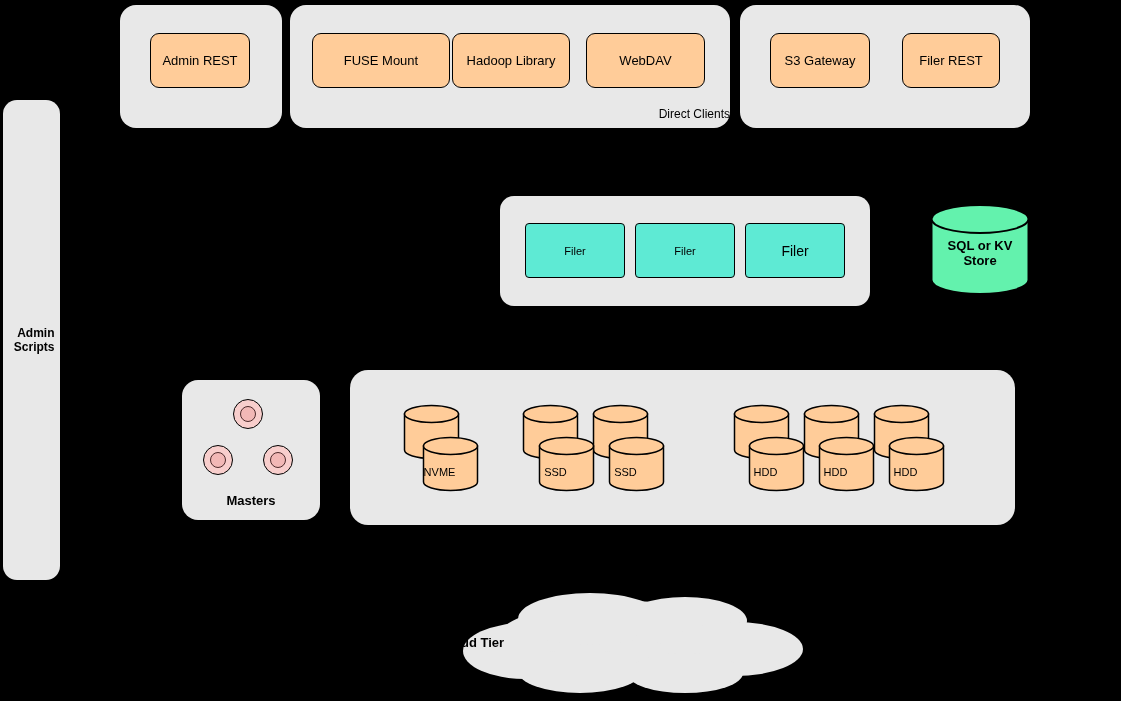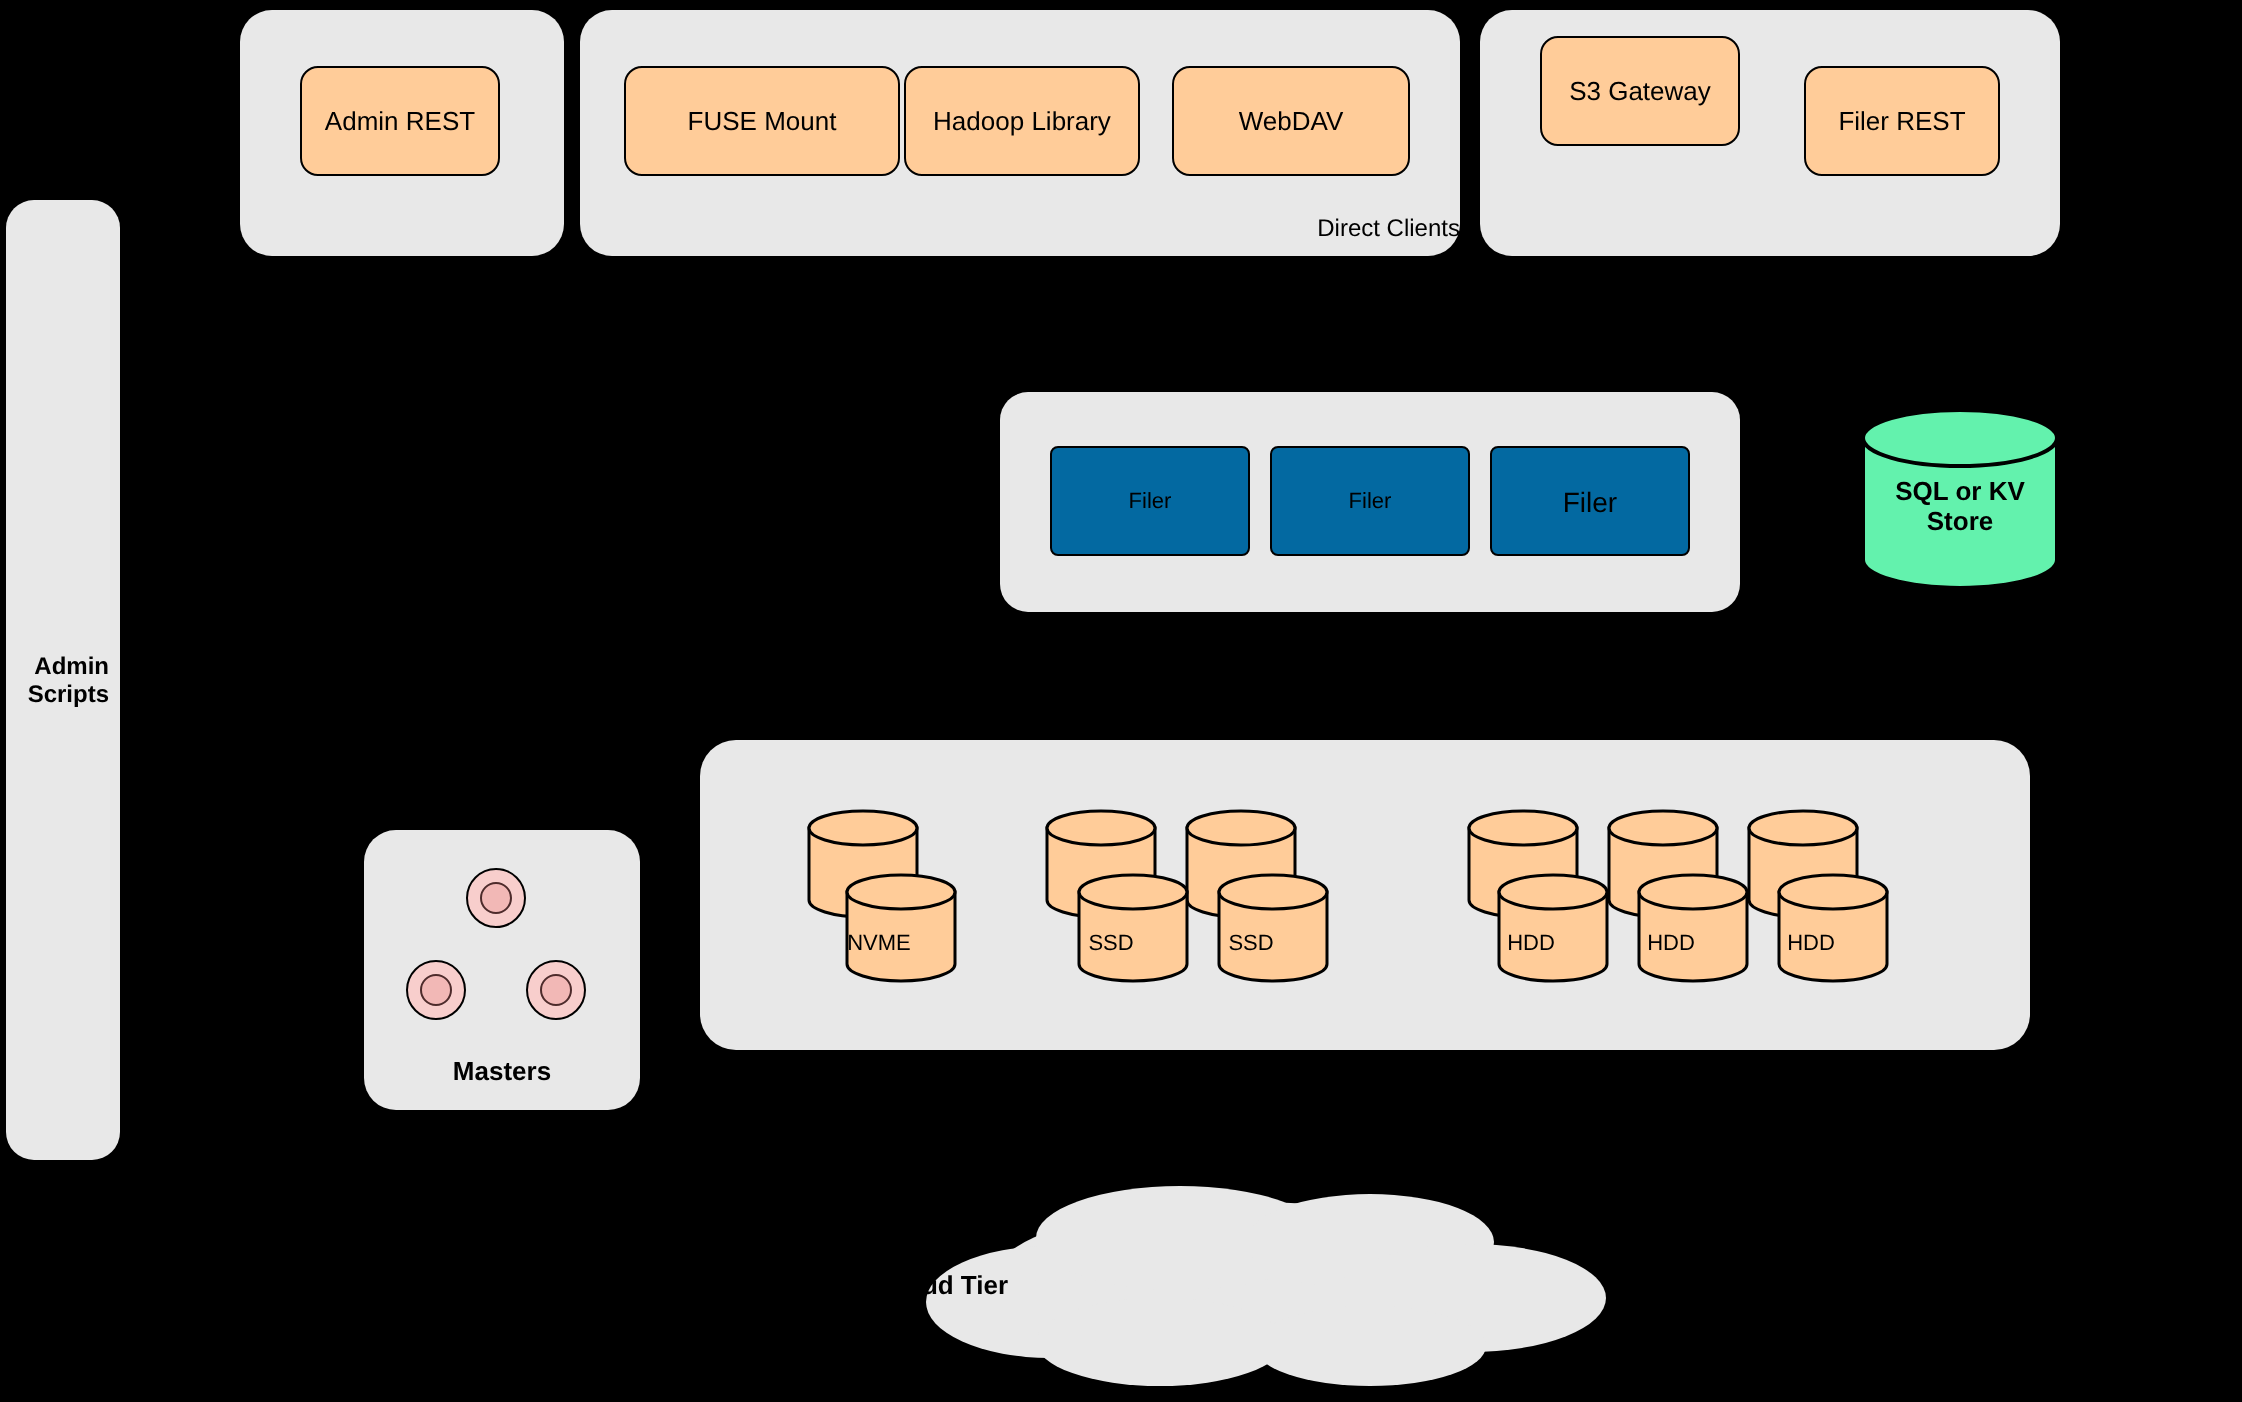--- a/index.html
+++ b/index.html
@@ -27,21 +27,21 @@
     border-radius: 9px;
     display: flex;
     align-items: center;
     justify-content: center;
     font-size: 13px;
     color: #000;
     text-align: center;
     box-sizing: border-box;
   }
   .filer-node {
-    background: #0369a1;
+    background: #5eead4;
     border-radius: 4px;
   }
   .filer-node.small { font-size: 11px; }
   .filer-node.big { font-size: 14px; }
   .caption {
     position: absolute;
     left: 0;
     right: 0;
     bottom: 7px;
     text-align: right;
@@ -142,21 +142,21 @@
     font-size: 13px;
     font-weight: bold;
     color: #000;
   }
   
   #blob-panel     { left: 120px; top: 5px;   width: 162px; height: 123px; }
   #clients-panel  { left: 290px; top: 5px;   width: 440px; height: 123px; }
   #gateway-panel  { left: 740px; top: 5px;   width: 290px; height: 123px; }
   #admin-panel    { left: 3px;   top: 100px; width: 57px;  height: 480px; }
   #filer-panel    { left: 500px; top: 196px; width: 370px; height: 110px; border-radius: 14px; }
-  #masters-panel  { left: 182px; top: 380px; width: 138px; height: 140px; margin-top: 35px; }
+  #masters-panel  { left: 182px; top: 380px; width: 138px; height: 140px; }
   #volume-panel   { left: 350px; top: 370px; width: 665px; height: 155px; border-radius: 18px; }
 </style>
 </head>
 <body>
 
 <svg width="0" height="0" style="position:absolute" aria-hidden="true">
   <defs>
     <symbol id="cyl-sym" viewBox="0 0 57 56">
       <path d="M1.5,10 v36 a27,8.5 0 0 0 54,0 v-36 z"></path>
       <ellipse cx="28.5" cy="10" rx="27" ry="8.5"></ellipse>
@@ -171,21 +171,21 @@
   </div>
 
   <div class="panel" id="clients-panel">
     <div class="node" style="left:22px; top:28px; width:138px; height:55px;">FUSE Mount</div>
     <div class="node" style="left:162px; top:28px; width:118px; height:55px;">Hadoop Library</div>
     <div class="node" style="left:296px; top:28px; width:119px; height:55px;">WebDAV</div>
     <div class="caption">Direct Clients</div>
   </div>
 
   <div class="panel" id="gateway-panel">
-    <div class="node" style="left:30px; top:13px; width:100px; height:55px;">S3 Gateway</div>
+    <div class="node" style="left:30px; top:28px; width:100px; height:55px;">S3 Gateway</div>
     <div class="node" style="left:162px; top:28px; width:98px; height:55px;">Filer REST</div>
   </div>
 
   <div class="panel admin-panel" id="admin-panel">
     <div class="admin-text">Admin Scripts</div>
   </div>
 
   <div class="panel" id="filer-panel">
     <div class="node filer-node small" style="left:25px; top:27px; width:100px; height:55px;">Filer</div>
     <div class="node filer-node small" style="left:135px; top:27px; width:100px; height:55px;">Filer</div>

